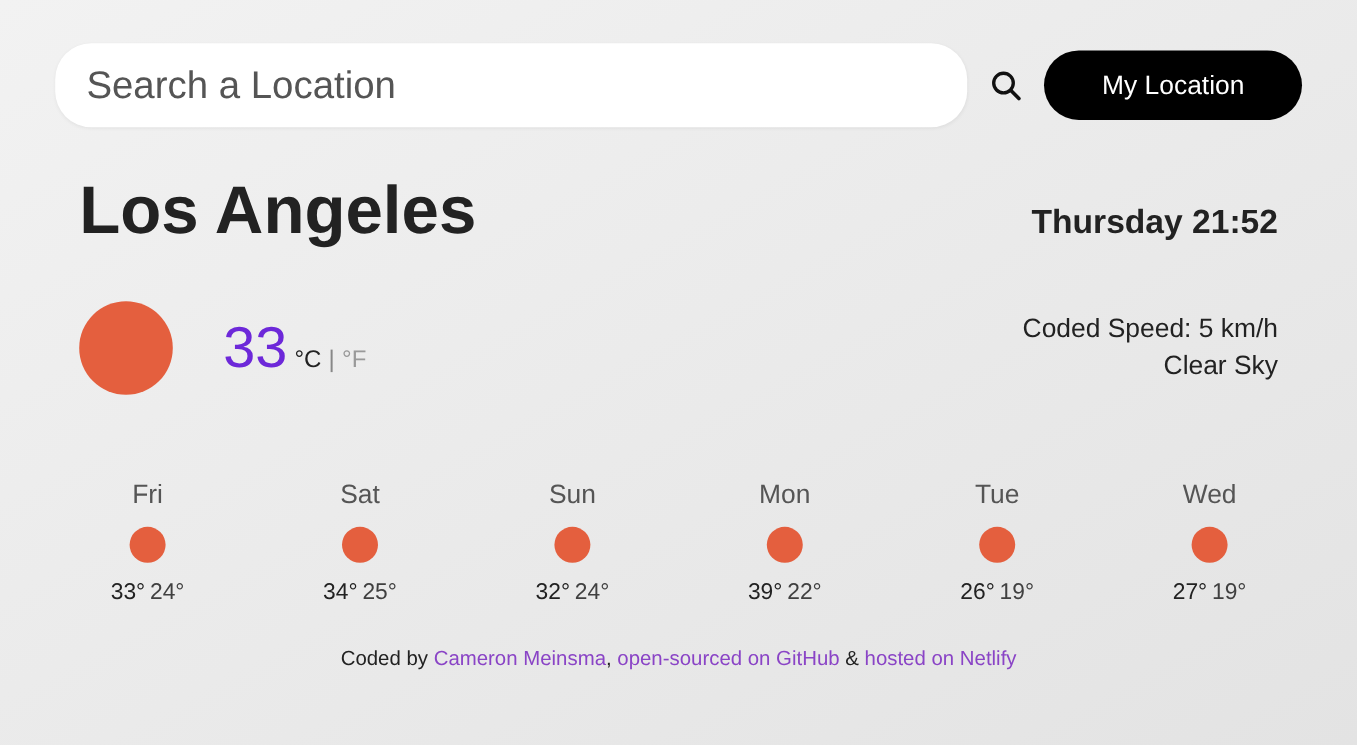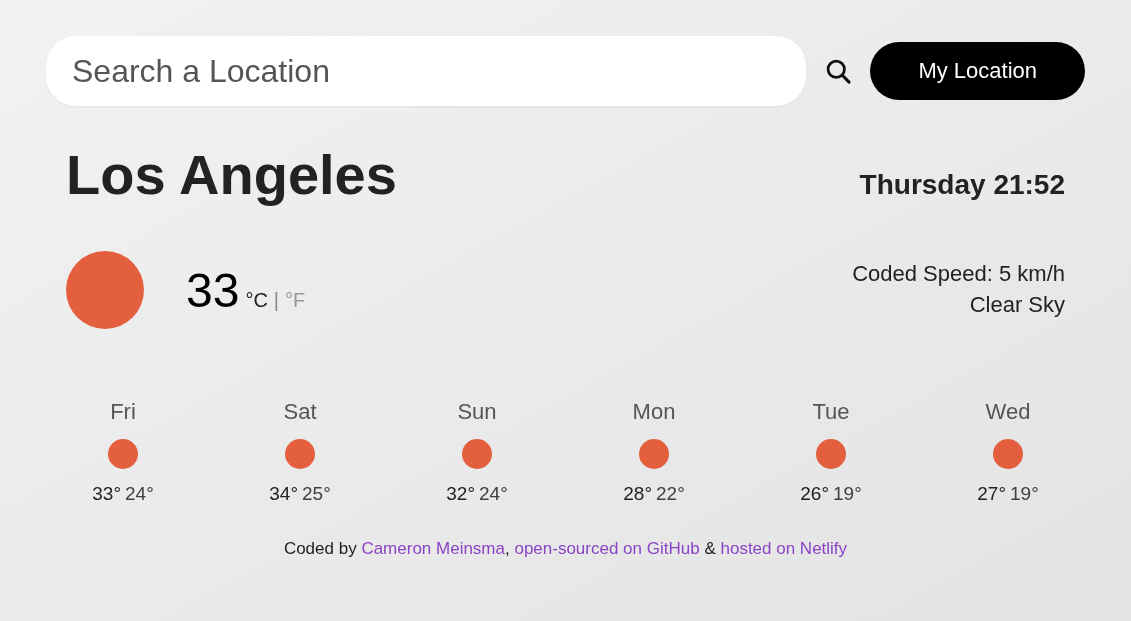--- a/index.html
+++ b/index.html
@@ -78,21 +78,21 @@
     display: flex;
     align-items: center;
     gap: 42px;
   }
   .sun-large {
     width: 78px; height: 78px;
     border-radius: 50%;
     background: #e45f3e;
   }
   .temp-block { display: flex; align-items: baseline; gap: 6px; }
-  .temp-value { font-size: 48px; font-weight: 400; color: #000000; }
+  .temp-value { font-size: 48px; font-weight: 400; color: #6d28d9; }
   .unit-c { font-size: 20px; color: #222; cursor: pointer; }
   .unit-sep { font-size: 20px; color: #888; }
   .unit-f { font-size: 20px; color: #999; cursor: pointer; }
   .current-right { text-align: right; font-size: 22px; color: #222; line-height: 1.4; }
 
   
   .forecast-row {
     display: flex;
     justify-content: space-between;
     margin: 70px 52px 0 52px;
@@ -178,21 +178,21 @@
     <div class="label">Sun</div>
     <div class="sun-small"></div>
     <div class="ftemps">
       <span class="hi">32°</span><span class="lo">24°</span>
     </div>
   </div>
   <div class="fday">
     <div class="label">Mon</div>
     <div class="sun-small"></div>
     <div class="ftemps">
-      <span class="hi">28°</span><span class="lo">22°</span>
+      <span class="hi">39°</span><span class="lo">22°</span>
     </div>
   </div>
   <div class="fday">
     <div class="label">Tue</div>
     <div class="sun-small"></div>
     <div class="ftemps">
       <span class="hi">26°</span><span class="lo">19°</span>
     </div>
   </div>
   <div class="fday">

